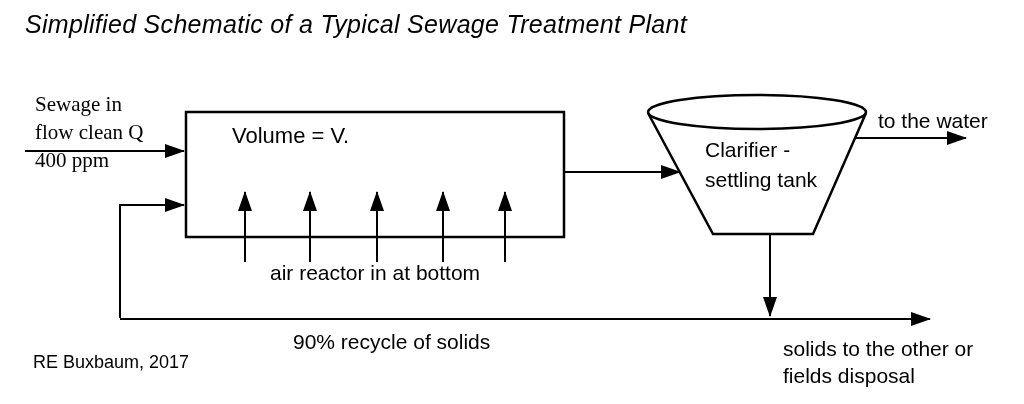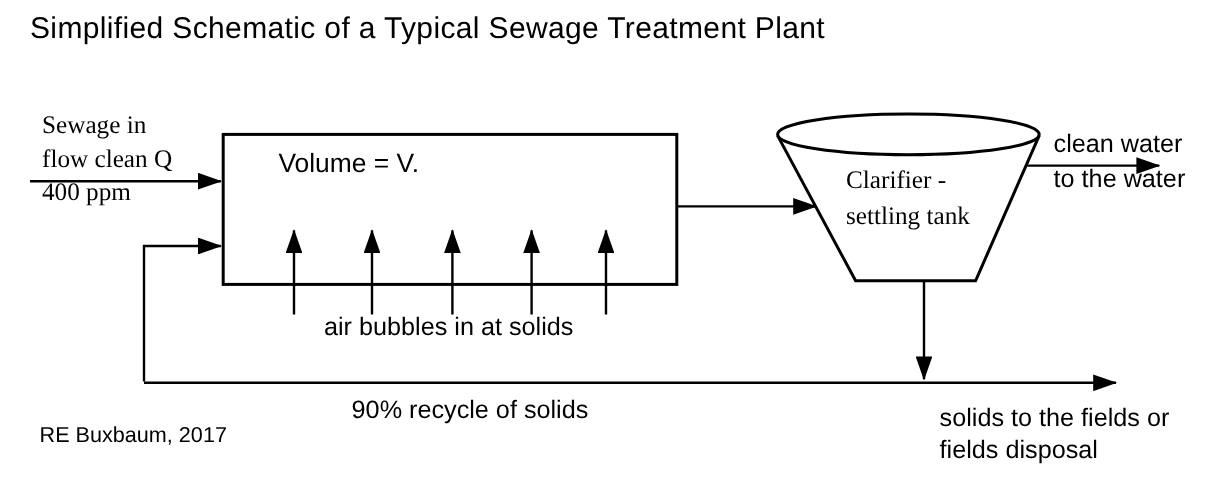--- a/index.html
+++ b/index.html
@@ -7,25 +7,25 @@
     width:1024px; height:404px;
     background:#ffffff;
     font-family:"Liberation Sans", sans-serif;
     color:#000000;
     position:relative;
     overflow:hidden;
   }
   .stage { position:absolute; left:0; top:0; width:1024px; height:404px; }
   svg.wires { position:absolute; left:0; top:0; }
   .lbl { position:absolute; white-space:nowrap; color:#000; }
-  .title { left:25px; top:10px; font-size:25px; letter-spacing:.3px; }
+  .title { left:25px; top:10px; font-size:25px; letter-spacing:.3px;font-style:italic; }
   .influent { left:35px; top:90px; font-size:21px; line-height:28px;font-family:Liberation Serif, serif; }
   .reactor-label { left:232px; top:121px; font-size:22px; line-height:29px; }
   .air-label { left:270px; top:261px; font-size:21px; }
-  .clarifier-label { left:705px; top:135px; font-size:21px; line-height:30px;font-family:Liberation Serif, serif; }
+  .clarifier-label { left:705px; top:135px; font-size:21px; line-height:30px; }
   .effluent { left:878px; top:106px; font-size:21px; line-height:29px; }
   .recycle-label { left:293px; top:330px; font-size:21px; }
   .solids-label { left:783px; top:335px; font-size:21px; line-height:27px; }
   .credit { left:33px; top:352px; font-size:18px; }
 </style>
 </head>
 <body>
 
 <div class="stage">
 
@@ -66,34 +66,33 @@
   <div class="lbl influent">
     <div>Sewage in</div>
     <div>flow clean Q</div>
     <div>400 ppm</div>
   </div>
 
   <div class="lbl reactor-label">
     <div>Volume = V.</div>
   </div>
 
-  <div class="lbl air-label">air bubbles in at solids</div>
+  <div class="lbl air-label">air reactor in at bottom</div>
 
   <div class="lbl clarifier-label">
     <div>Clarifier -</div>
     <div>settling tank</div>
   </div>
 
   <div class="lbl effluent">
-    <div>clean water</div>
     <div>to the water</div>
   </div>
 
   <div class="lbl recycle-label">90% recycle of solids</div>
 
   <div class="lbl solids-label">
-    <div>solids to the fields or</div>
+    <div>solids to the other or</div>
     <div>fields disposal</div>
   </div>
 
   <div class="lbl credit">RE Buxbaum, 2017</div>
 
 </div>
 
 </body></html>

